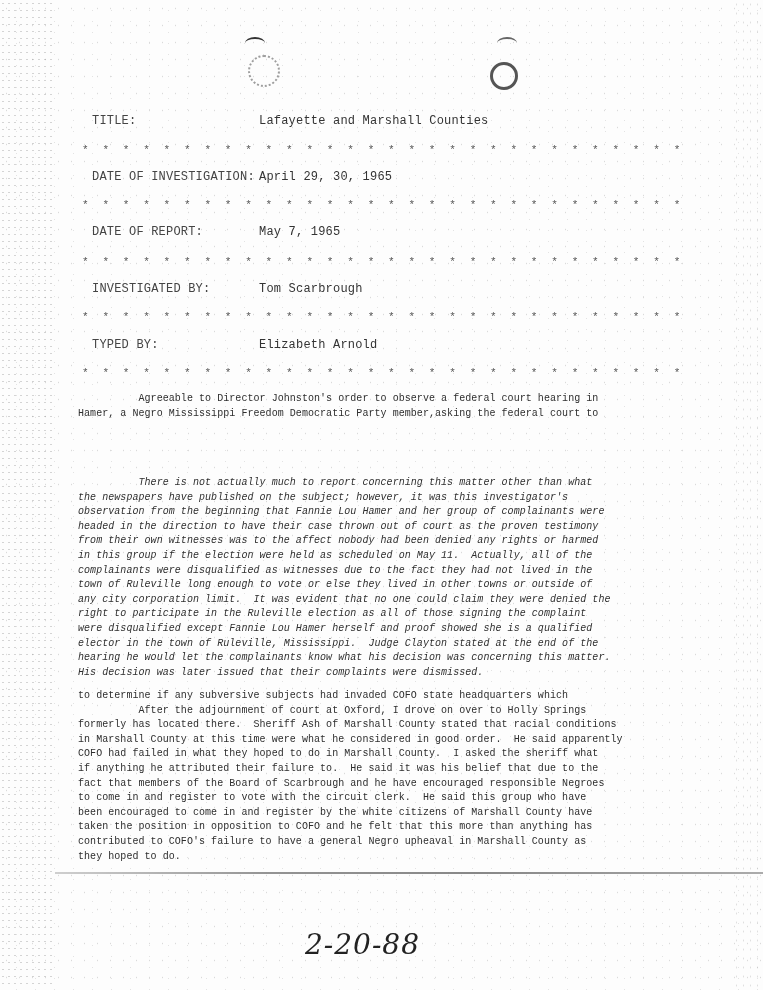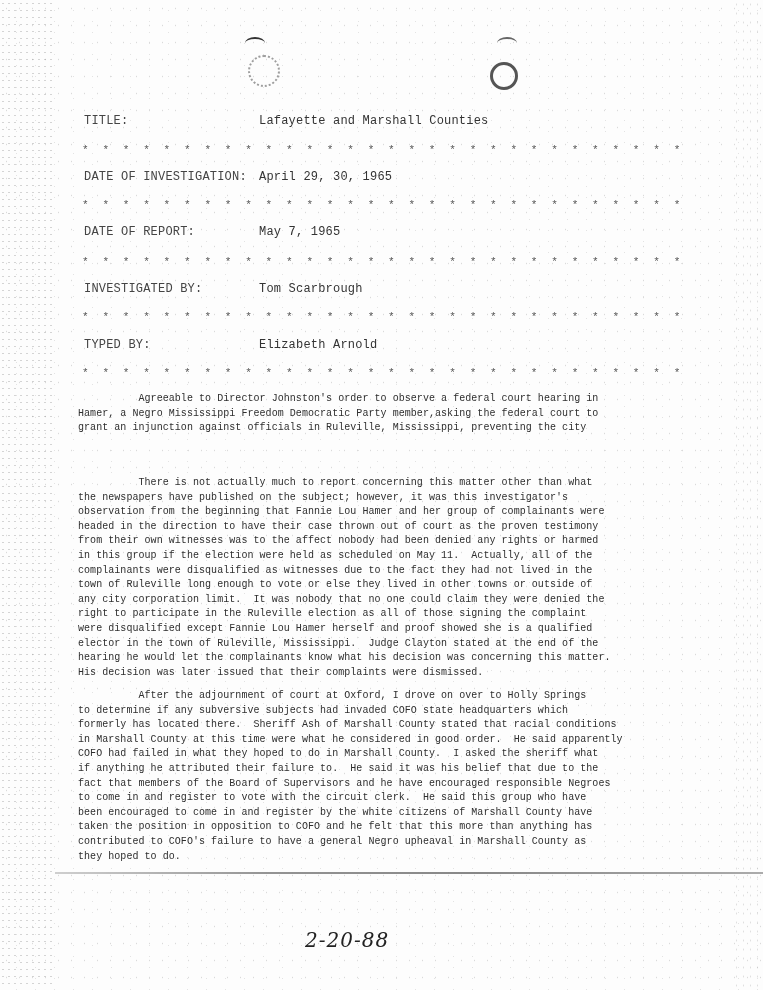--- a/index.html
+++ b/index.html
@@ -27,39 +27,39 @@
       background-size: 7px 9px; opacity: 0.3;
     }
     .hole { position: absolute; border-radius: 50%; }
     .hole-left { left: 248px; top: 55px; width: 28px; height: 28px; border: 2px dotted #777; opacity: .7; }
     .hole-right { left: 490px; top: 62px; width: 22px; height: 22px; border: 3px solid #555; }
     .arc { position: absolute; width: 20px; height: 10px; border-top: 2px solid #333; border-radius: 50% 50% 0 0; }
     .arc-left { left: 245px; top: 37px; }
     .arc-right { left: 497px; top: 37px; border-top-color: #666; }
 
     .field-row { position: absolute; left: 84px; font-size: 12px; letter-spacing: 0.2px; }
-    .field-label { position: absolute; left: 0; color: #444; white-space: nowrap; }
+    .field-label { position: absolute; left: 8px; color: #444; white-space: nowrap; }
     .field-value { position: absolute; left: 175px; color: #333; white-space: nowrap; }
     .stars {
       position: absolute; left: 82px; width: 610px; font-size: 11px; color: #555;
       letter-spacing: 3.6px; white-space: nowrap; overflow: hidden;
     }
     .body-text {
       position: absolute; left: 78px; width: 640px; font-size: 10px; line-height: 14.6px;
       color: #2e2e2e; letter-spacing: 0.05px;
     }
     .para { margin: 0; white-space: pre; }
     .rule {
       position: absolute; left: 55px; top: 872px; width: 708px; height: 2px;
       background: linear-gradient(90deg, #bbb, #666 30%, #555 60%, #888);
       opacity: .7;
     }
     .handwritten {
       position: absolute; left: 305px; top: 928px; font-family: "DejaVu Serif", serif;
-      font-style: italic; font-size: 20px; color: #222; letter-spacing: 1px; text-align: right;
+      font-style: italic; font-size: 28px; color: #222; letter-spacing: 1px; text-align: right;
     }
   </style>
 </head>
 <body>
 
 <div class="speckle"></div>
 <div class="left-edge"></div>
 <div class="right-edge"></div>
 
 <div class="arc arc-left"></div>
@@ -93,48 +93,47 @@
 
 <div class="field-row" style="top:338px;">
   <span class="field-label">TYPED BY:</span>
   <span class="field-value">Elizabeth Arnold</span>
 </div>
 <div class="stars" style="top:367px;">* * * * * * * * * * * * * * * * * * * * * * * * * * * * * * * * * * * * * * * * * * * *</div>
 
 <div class="body-text" style="top:392px;">
   <p class="para">          Agreeable to Director Johnston's order to observe a federal court hearing in</p>
   <p class="para">Hamer, a Negro Mississippi Freedom Democratic Party member,asking the federal court to</p>
-  <p class="para">grant an injunction against officials in Ruleville, Mississippi, preventing the city</p>
 </div>
 
-<div class="body-text" style="top:476px;">
+<div class="body-text" style="top:476px;font-style:italic;">
   <p class="para">          There is not actually much to report concerning this matter other than what</p>
   <p class="para">the newspapers have published on the subject; however, it was this investigator's</p>
   <p class="para">observation from the beginning that Fannie Lou Hamer and her group of complainants were</p>
   <p class="para">headed in the direction to have their case thrown out of court as the proven testimony</p>
   <p class="para">from their own witnesses was to the affect nobody had been denied any rights or harmed</p>
   <p class="para">in this group if the election were held as scheduled on May 11.  Actually, all of the</p>
   <p class="para">complainants were disqualified as witnesses due to the fact they had not lived in the</p>
   <p class="para">town of Ruleville long enough to vote or else they lived in other towns or outside of</p>
-  <p class="para">any city corporation limit.  It was nobody that no one could claim they were denied the</p>
+  <p class="para">any city corporation limit.  It was evident that no one could claim they were denied the</p>
   <p class="para">right to participate in the Ruleville election as all of those signing the complaint</p>
   <p class="para">were disqualified except Fannie Lou Hamer herself and proof showed she is a qualified</p>
   <p class="para">elector in the town of Ruleville, Mississippi.  Judge Clayton stated at the end of the</p>
   <p class="para">hearing he would let the complainants know what his decision was concerning this matter.</p>
   <p class="para">His decision was later issued that their complaints were dismissed.</p>
 </div>
 
 <div class="body-text" style="top:689px;">
+  <p class="para">to determine if any subversive subjects had invaded COFO state headquarters which</p>
   <p class="para">          After the adjournment of court at Oxford, I drove on over to Holly Springs</p>
-  <p class="para">to determine if any subversive subjects had invaded COFO state headquarters which</p>
   <p class="para">formerly has located there.  Sheriff Ash of Marshall County stated that racial conditions</p>
   <p class="para">in Marshall County at this time were what he considered in good order.  He said apparently</p>
   <p class="para">COFO had failed in what they hoped to do in Marshall County.  I asked the sheriff what</p>
   <p class="para">if anything he attributed their failure to.  He said it was his belief that due to the</p>
-  <p class="para">fact that members of the Board of Supervisors and he have encouraged responsible Negroes</p>
+  <p class="para">fact that members of the Board of Scarbrough and he have encouraged responsible Negroes</p>
   <p class="para">to come in and register to vote with the circuit clerk.  He said this group who have</p>
   <p class="para">been encouraged to come in and register by the white citizens of Marshall County have</p>
   <p class="para">taken the position in opposition to COFO and he felt that this more than anything has</p>
   <p class="para">contributed to COFO's failure to have a general Negro upheaval in Marshall County as</p>
   <p class="para">they hoped to do.</p>
 </div>
 
 <div class="rule"></div>
 
 <div class="handwritten">2-20-88</div>

